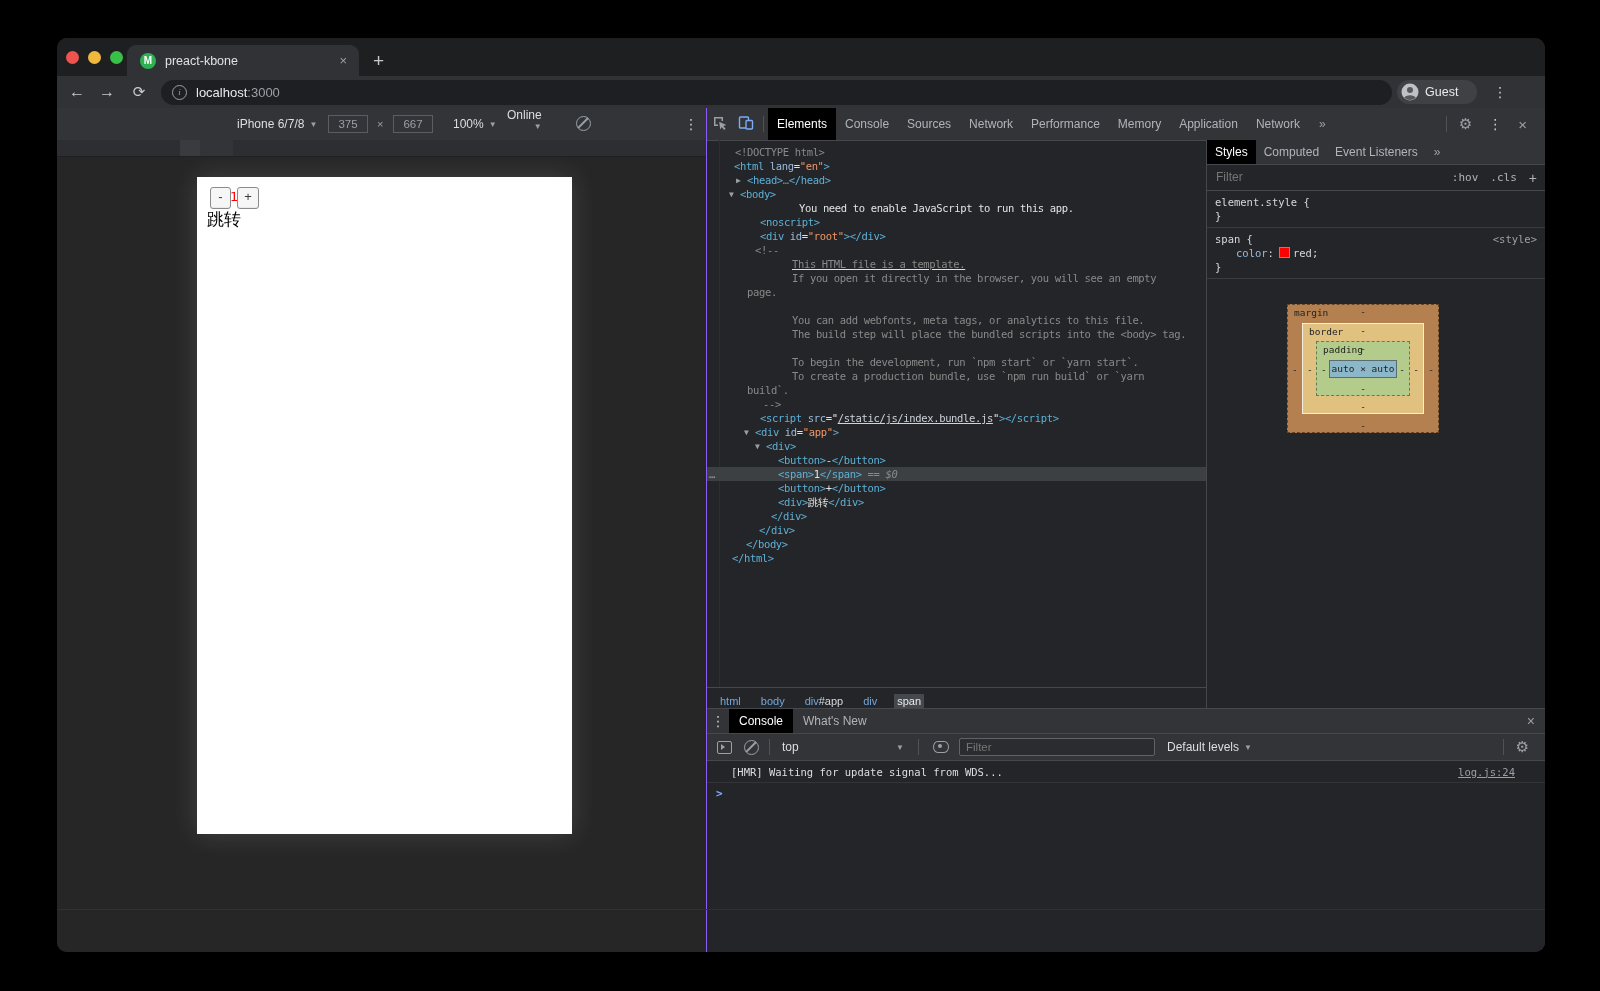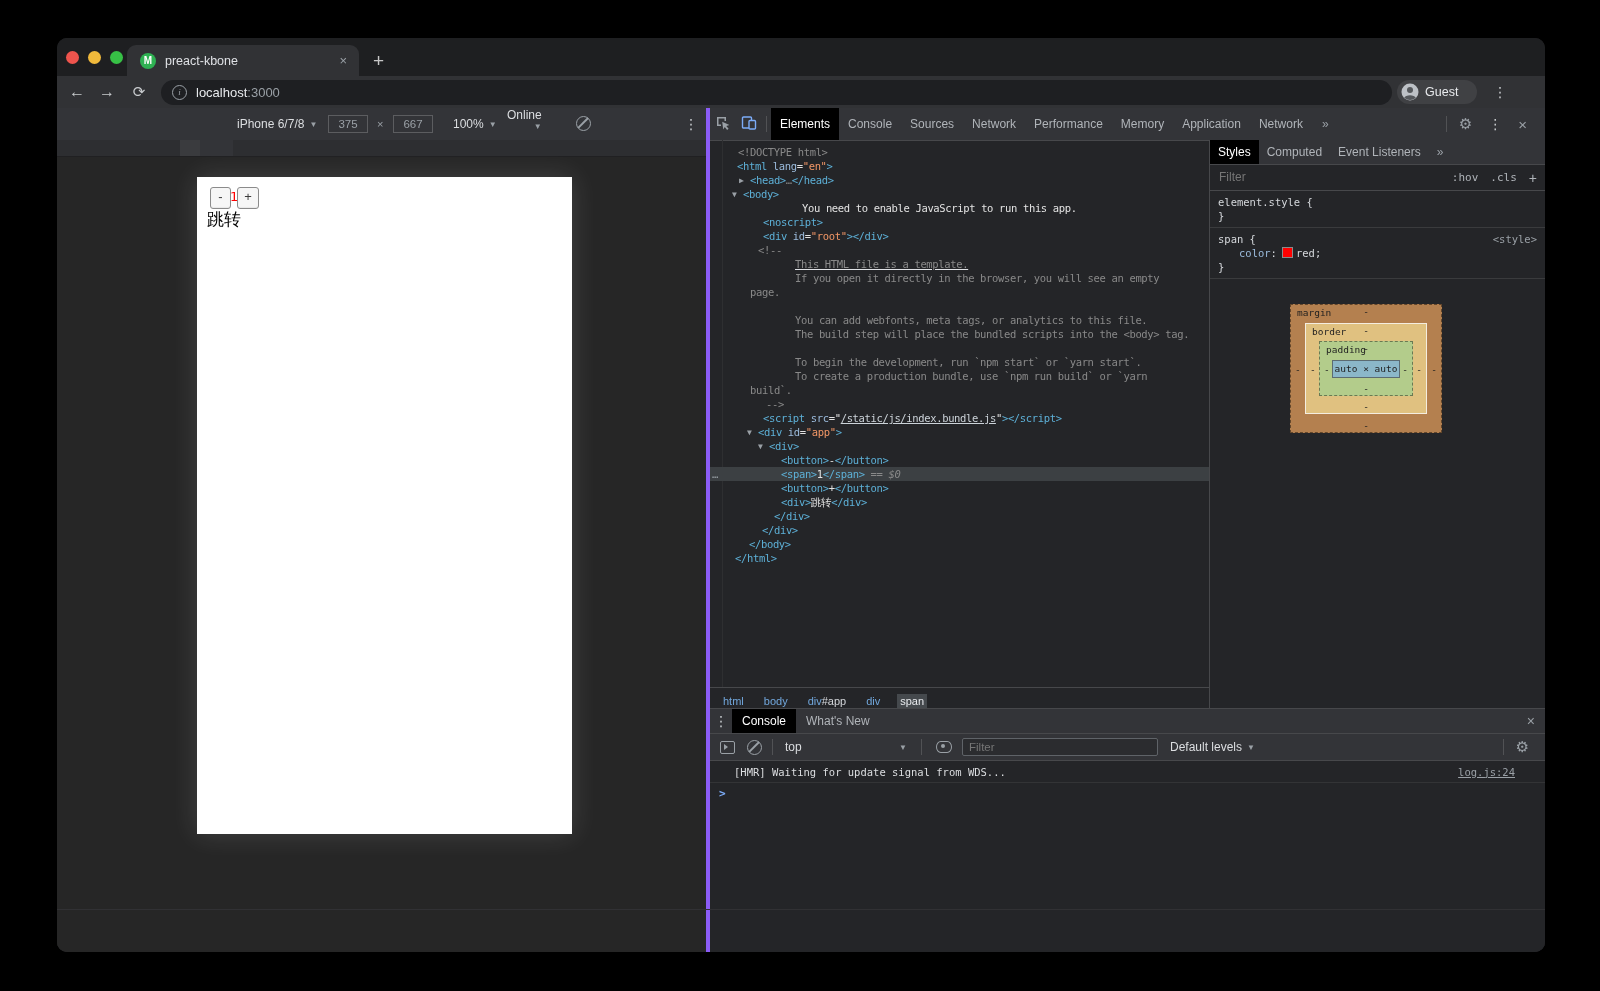--- a/index.html
+++ b/index.html
@@ -31,21 +31,21 @@
   .url-port{font-size:13px;color:#9aa0a6;}
   .guest{position:absolute;left:1340px;top:4px;width:80px;height:24px;background:#404144;border-radius:12px;
          display:flex;align-items:center;}
   .guest-label{margin-left:6px;font-size:12.5px;color:#e8eaed;}
   .dots{color:#c9cccf;font-size:14px;}
   .chrome-dots{position:absolute;left:1436px;top:0;height:32px;line-height:32px;}
 
   
   .content{position:absolute;left:0;top:70px;right:0;bottom:0;}
   .left-pane{position:absolute;left:0;top:0;width:649px;bottom:0;background:#262626;}
-  .devtools{position:absolute;left:649px;top:0;right:0;bottom:0;background:#242528;border-left:4px solid #8b5cf6;}
+  .devtools{position:absolute;left:649px;top:0;right:0;bottom:0;background:#242528;border-left:1px solid #8b5cf6;}
 
   
   .device-toolbar{position:absolute;left:0;top:0;right:0;height:32px;background:#333438;border-bottom:1px solid #1d1d1f;}
   .device-toolbar .lbl{color:#dcdee1;font-size:12px;}
   .caret{color:#9aa0a6;font-size:8px;margin-left:5px;}
   .dev-select{position:absolute;left:180px;top:0;height:32px;display:flex;align-items:center;}
   .dim-box{position:absolute;top:7px;width:38px;height:16px;border:1px solid #5c5d60;color:#9aa0a6;
            font-size:11.5px;text-align:center;line-height:16px;background:transparent;}
   .dim-w{left:271px;} .dim-h{left:336px;}
   .dim-x{position:absolute;left:320px;top:0;height:32px;line-height:32px;color:#9aa0a6;font-size:11px;}

